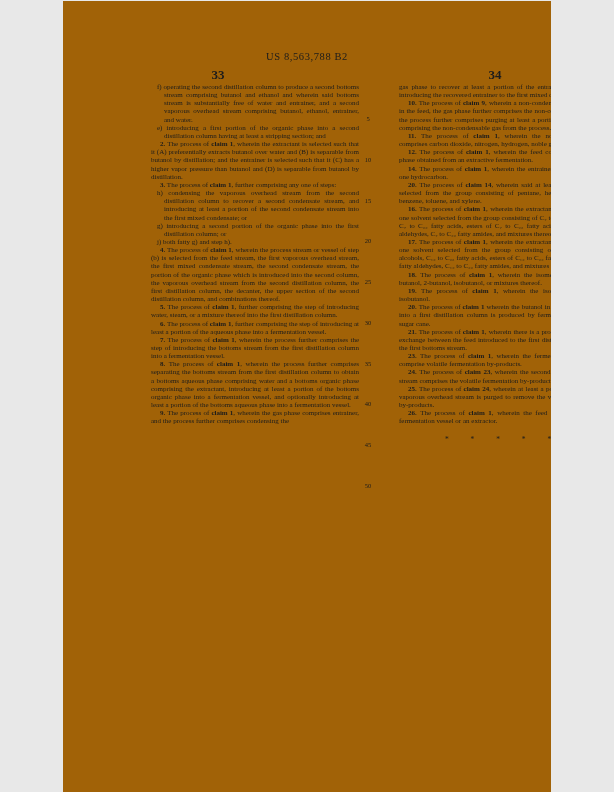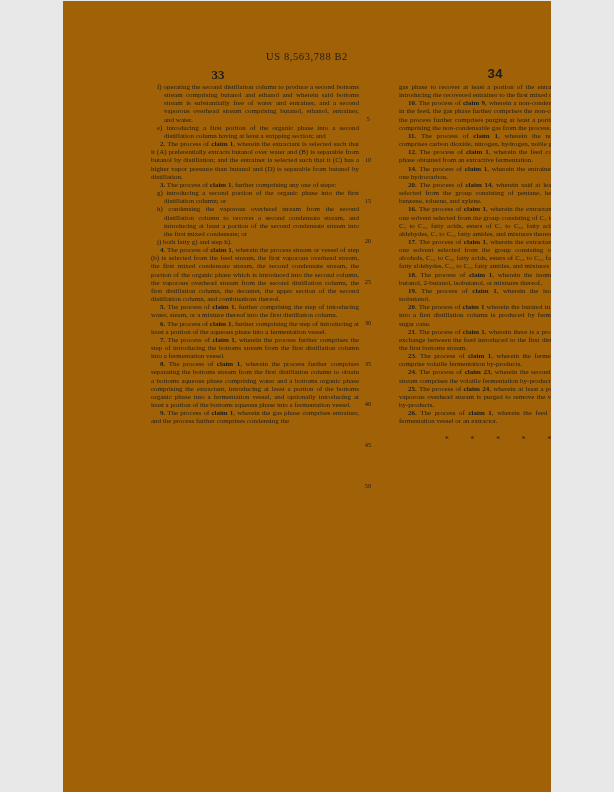--- a/index.html
+++ b/index.html
@@ -10,21 +10,21 @@
   }
   .header {
     position:absolute; top:50px; left:0; width:100%;
     text-align:center; font-size:10.5px; letter-spacing:.6px;
   }
   .colnum {
     position:absolute; top:66px; width:40px; text-align:center;
     font-size:13px; font-weight:bold;
   }
   .colnum-left  { left:135px; }
-  .colnum-right { left:412px;font-family:Liberation Mono, monospace; }
+  .colnum-right { left:412px; }
   .col {
     position:absolute; top:82px; width:208px;
     font-size:7px; line-height:8.15px; text-align:justify;
     text-justify:inter-word;
   }
   .col-left  { left:88px;  }
   .col-right { left:336px; }
   .col p { margin:0; }
   p.hang  { padding-left:13px; text-indent:-7px; }
   p.claim { text-indent:9px; }
@@ -57,22 +57,22 @@
       <span class="gutter-num" style="top: 358.5px;">35</span>
       <span class="gutter-num" style="top: 399.25px;">40</span>
       <span class="gutter-num" style="top: 440px;">45</span>
       <span class="gutter-num" style="top: 480.75px;">50</span>
     </div>
   <div class="col col-left" id="col-left">
       <p class="hang">f) operating the second distillation column to produce a second bottoms stream comprising butanol and ethanol and wherein said bottoms stream is substantially free of water and entrainer, and a second vaporous overhead stream comprising butanol, ethanol, entrainer, and water.</p>
       <p class="hang">e) introducing a first portion of the organic phase into a second distillation column having at least a stripping section; and</p>
       <p class="claim"><b class="cn">2.</b> The process of <b>claim 1</b>, wherein the extractant is selected such that it (A) preferentially extracts butanol over water and (B) is separable from butanol by distillation; and the entrainer is selected such that it (C) has a higher vapor pressure than butanol and (D) is separable from butanol by distillation.</p>
       <p class="claim"><b class="cn">3.</b> The process of <b>claim 1</b>, further comprising any one of steps:</p>
+      <p class="hang">h) condensing the vaporous overhead stream from the second distillation column to recover a second condensate stream, and introducing at least a portion of the second condensate stream into the first mixed condensate; or</p>
       <p class="hang">g) introducing a second portion of the organic phase into the first distillation column; or</p>
-      <p class="hang">h) condensing the vaporous overhead stream from the second distillation column to recover a second condensate stream, and introducing at least a portion of the second condensate stream into the first mixed condensate; or</p>
       <p class="hang">j) both fatty g) and step h).</p>
       <p class="claim"><b class="cn">4.</b> The process of <b>claim 1</b>, wherein the process stream or vessel of step (b) is selected from the feed stream, the first vaporous overhead stream, the first mixed condensate stream, the second condensate stream, the portion of the organic phase which is introduced into the second column, the vaporous overhead stream from the second distillation column, the first distillation column, the decanter, the upper section of the second distillation column, and combinations thereof.</p>
       <p class="claim"><b class="cn">5.</b> The process of <b>claim 1</b>, further comprising the step of introducing water, steam, or a mixture thereof into the first distillation column.</p>
       <p class="claim"><b class="cn">6.</b> The process of <b>claim 1</b>, further comprising the step of introducing at least a portion of the aqueous phase into a fermentation vessel.</p>
       <p class="claim"><b class="cn">7.</b> The process of <b>claim 1</b>, wherein the process further comprises the step of introducing the bottoms stream from the first distillation column into a fermentation vessel.</p>
       <p class="claim"><b class="cn">8.</b> The process of <b>claim 1</b>, wherein the process further comprises separating the bottoms stream from the first distillation column to obtain a bottoms aqueous phase comprising water and a bottoms organic phase comprising the extractant, introducing at least a portion of the bottoms organic phase into a fermentation vessel, and optionally introducing at least a portion of the bottoms aqueous phase into a fermentation vessel.</p>
       <p class="claim"><b class="cn">9.</b> The process of <b>claim 1</b>, wherein the gas phase comprises entrainer, and the process further comprises condensing the</p>
     </div>
   <div class="col col-right" id="col-right">
       <p class="cont">gas phase to recover at least a portion of the entrainer and optionally introducing the recovered entrainer to the first mixed condensate.</p>

